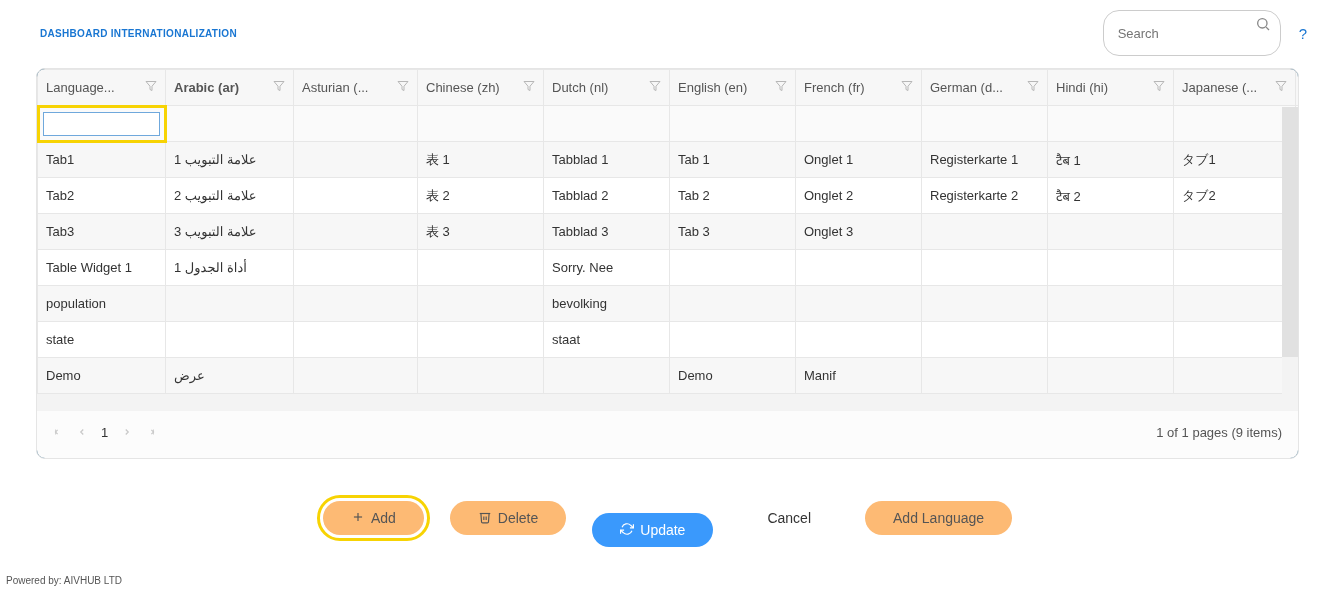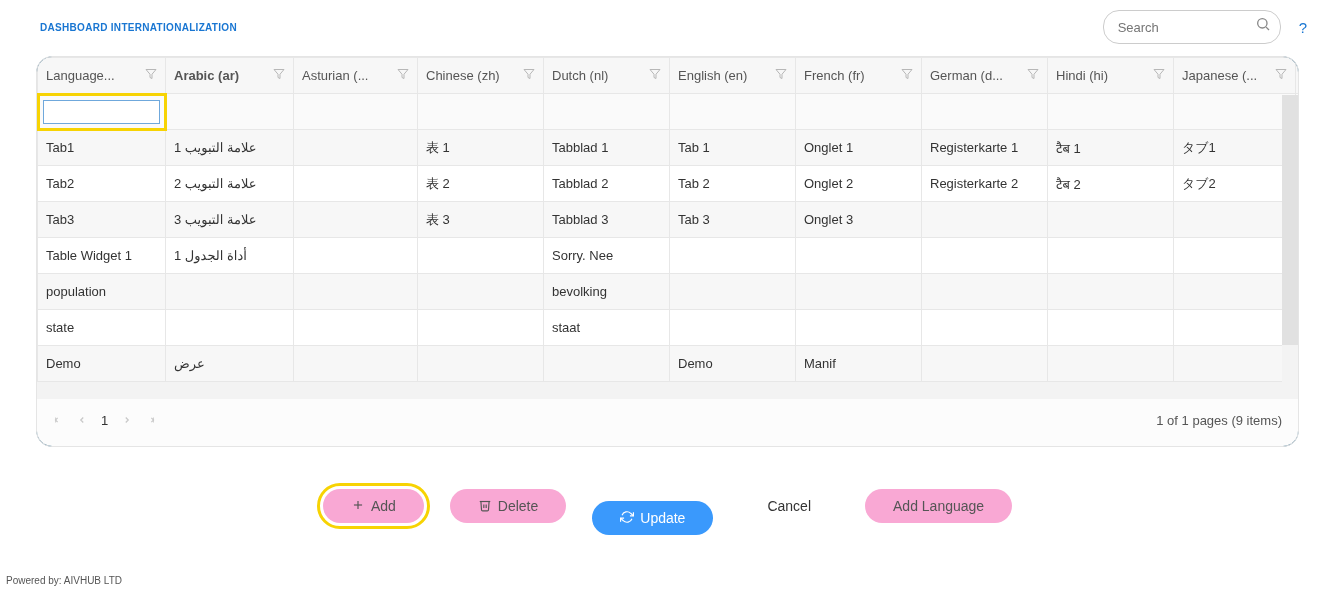--- a/index.html
+++ b/index.html
@@ -29,21 +29,21 @@
     display: flex;
     align-items: center;
     gap: 18px;
   }
   .search-wrap {
     position: relative;
     width: 178px;
   }
   .search-input {
     width: 100%;
-    height: 34px;
+    height: 46px;
     border: 1px solid #ccc;
     border-radius: 16px;
     padding: 0 34px 0 14px;
     font-size: 13px;
     outline: none;
   }
   .search-icon {
     position: absolute;
     right: 10px;
     top: 6px;
@@ -51,21 +51,21 @@
   }
   .help-icon {
     color: #1976d2;
     font-size: 15px;
     cursor: pointer;
   }
 
   .grid-wrap {
     margin: 6px 36px 0 36px;
     border: 1px solid #e5e5e5;
-    border-radius: 16px;
+    border-radius: 9px;
     background: #0c4a6e;
     overflow: hidden;
   }
   .grid-scroll {
     overflow-x: hidden;
     position: relative;
   }
   table.grid {
     border-collapse: collapse;
     width: 100%;
@@ -199,21 +199,21 @@
     height: 34px;
     padding: 0 28px;
     border-radius: 18px;
     border: none;
     font-size: 14px;
     cursor: pointer;
     display: inline-flex;
     align-items: center;
     gap: 6px;
     color: #555;
-    background: #f9a8d4;
+    background: #fdba74;
   }
   .btn.add-wrap {
     outline: 3px solid #f7d303;
     outline-offset: 3px;
     border-radius: 18px;
   }
   .btn.primary {
     background: #3a99fc;
     color: #fff;
     margin-top: 24px;

